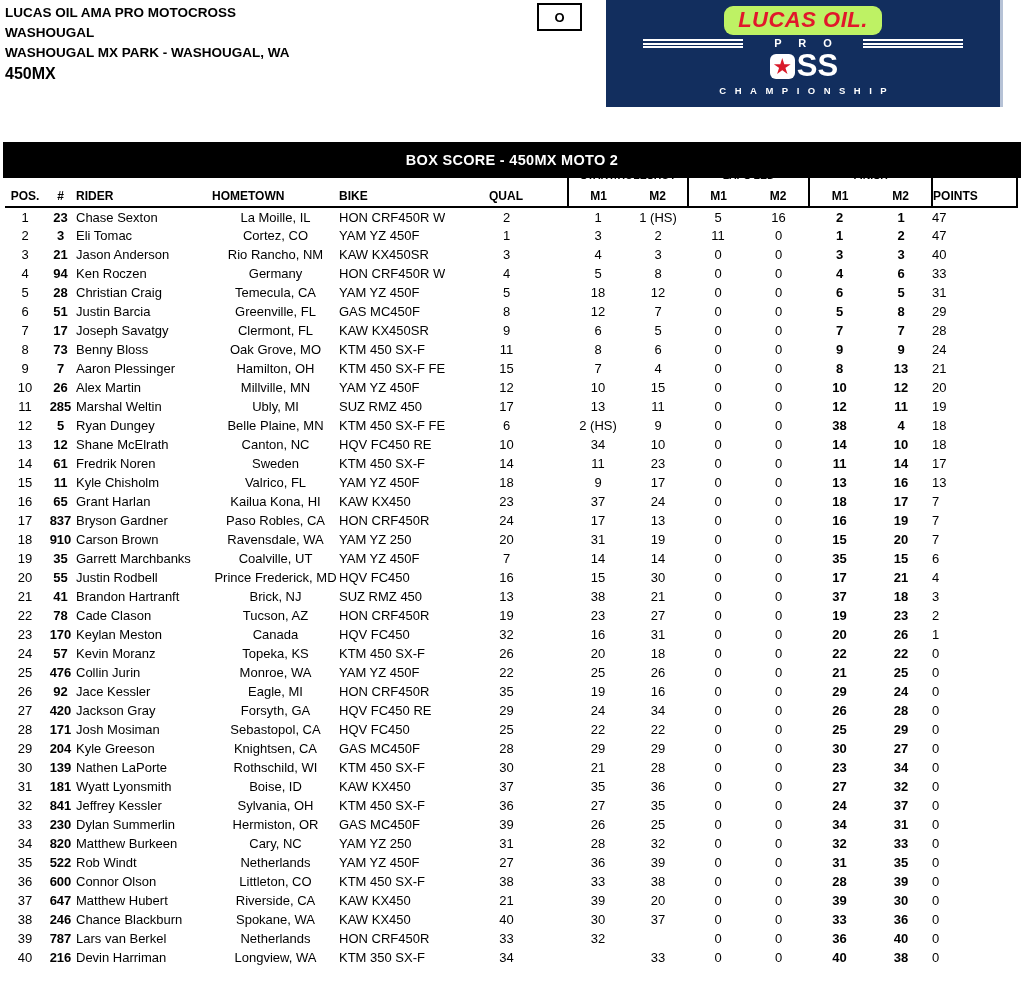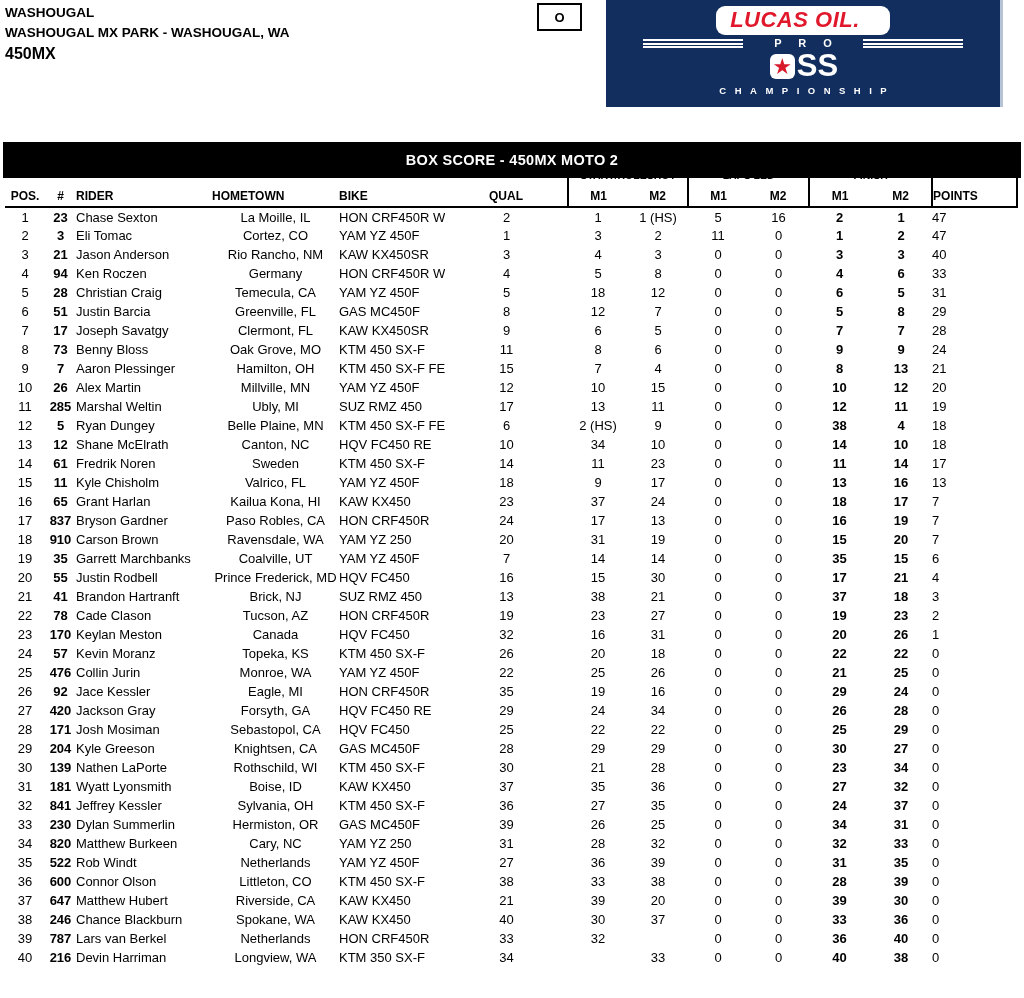--- a/index.html
+++ b/index.html
@@ -10,21 +10,21 @@
   .event-block{position:absolute;left:5px;top:3px;font-weight:bold;font-size:13.5px;line-height:20px;}
   .event-block .cls{font-size:16px;line-height:21px;}
 
   
   .moto-box{position:absolute;left:537px;top:3px;width:41px;height:24px;border:2px solid #000;
             display:flex;align-items:center;justify-content:center;font-size:13px;font-weight:bold;}
 
   
   .logo{position:absolute;left:606px;top:0;width:394px;height:107px;background:#122e5e;
         border-right:3px solid #b6c2d6;display:flex;flex-direction:column;align-items:center;}
-  .logo-pill{margin-top:6px;background:#ffffff;border-radius:9px;padding:1px 30px 2px 14px;}
+  .logo-pill{margin-top:6px;background:#bef264;border-radius:9px;padding:1px 14px 2px 14px;}
   .logo-pill span{color:#e1182b;font-style:italic;font-weight:900;font-size:22px;letter-spacing:.5px;
                   font-family:"Liberation Sans",sans-serif;}
   .pro-row{margin-top:2px;display:flex;align-items:center;width:320px;justify-content:center;gap:16px;}
   .pro-lines{flex:1;height:9px;background:linear-gradient(#fff 0 2px,transparent 2px 3.5px,#fff 3.5px 5.5px,transparent 5.5px 7px,#fff 7px 9px);}
   .pro-text{color:#fff;font-weight:bold;font-size:11px;letter-spacing:7px;margin:0 8px 0 15px;}
   .moto-row{margin-top:0px;display:flex;align-items:center;color:#fff;font-weight:900;
             font-size:31px;letter-spacing:0px;line-height:34px;}
   .star-box{display:inline-flex;align-items:center;justify-content:center;width:25px;height:25px;
             background:#fff;border-radius:6px;margin:0 2px;}
   .star-box span{color:#d91a2a;font-size:19px;line-height:19px;}
@@ -56,20 +56,21 @@
   .c-f{text-align:center;font-weight:bold;}
   .c-pts{text-align:left;padding-right:18px;}
   th.c-rider,th.c-home,th.c-bike{text-align:left;}
 </style>
 </head>
 <body>
 
 <div class="page">
 
   <div class="event-block">
+    <div>LUCAS OIL AMA PRO MOTOCROSS</div>
     <div>WASHOUGAL</div>
     <div>WASHOUGAL MX PARK - WASHOUGAL, WA</div>
     <div class="cls">450MX</div>
   </div>
 
   <div class="moto-box">
     <span>O</span>
   </div>
 
   <div class="logo">

